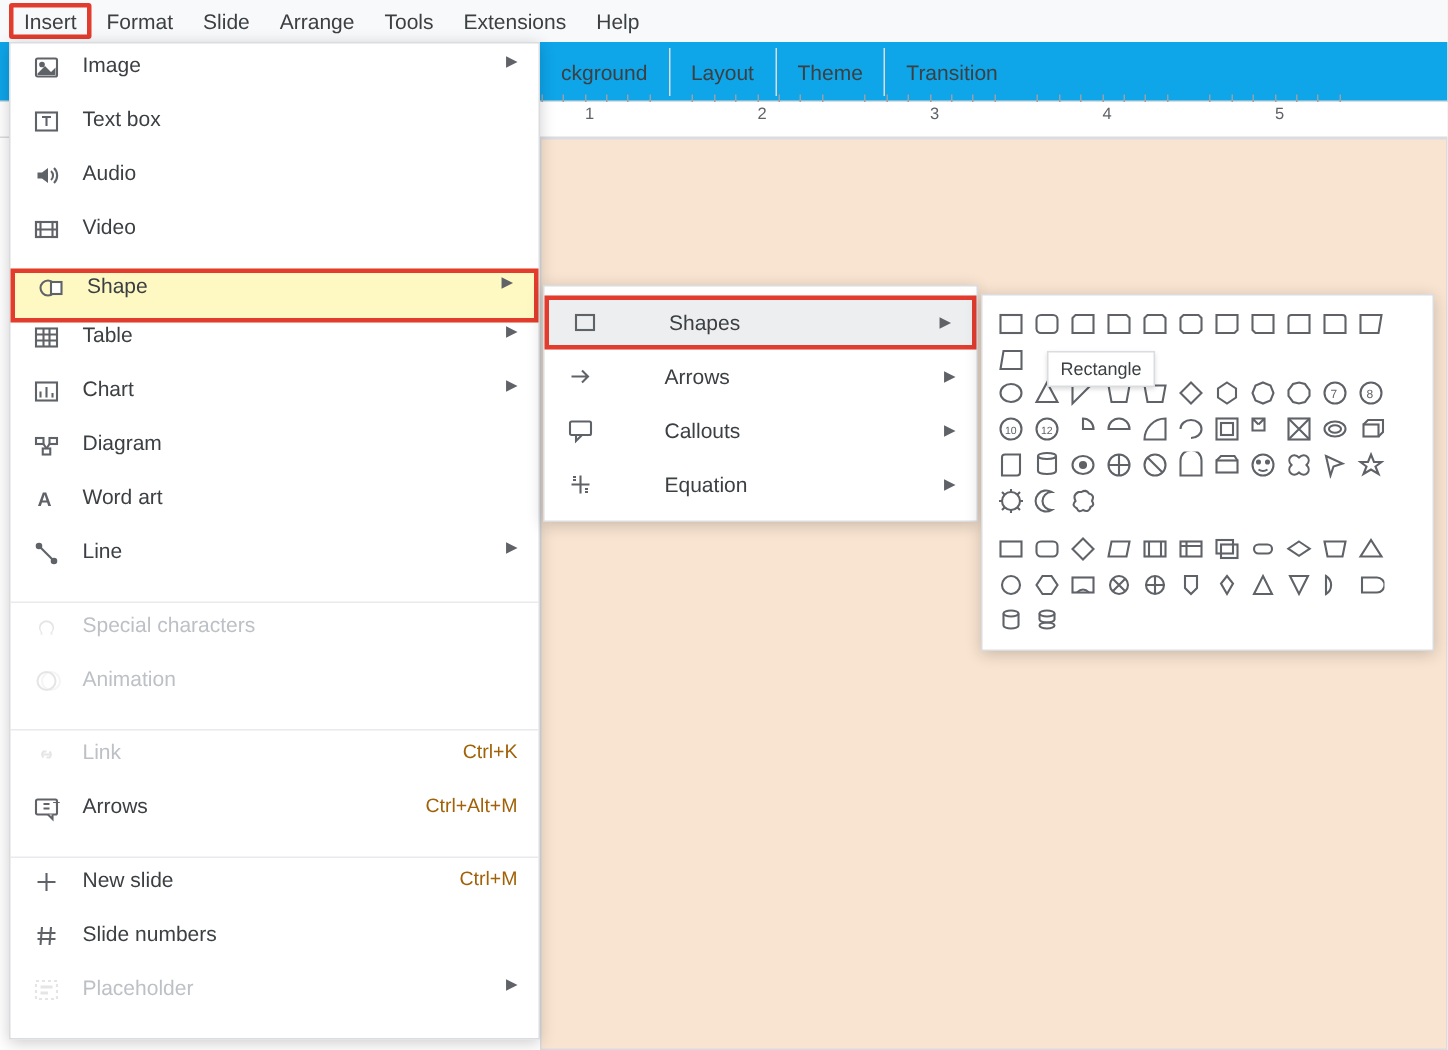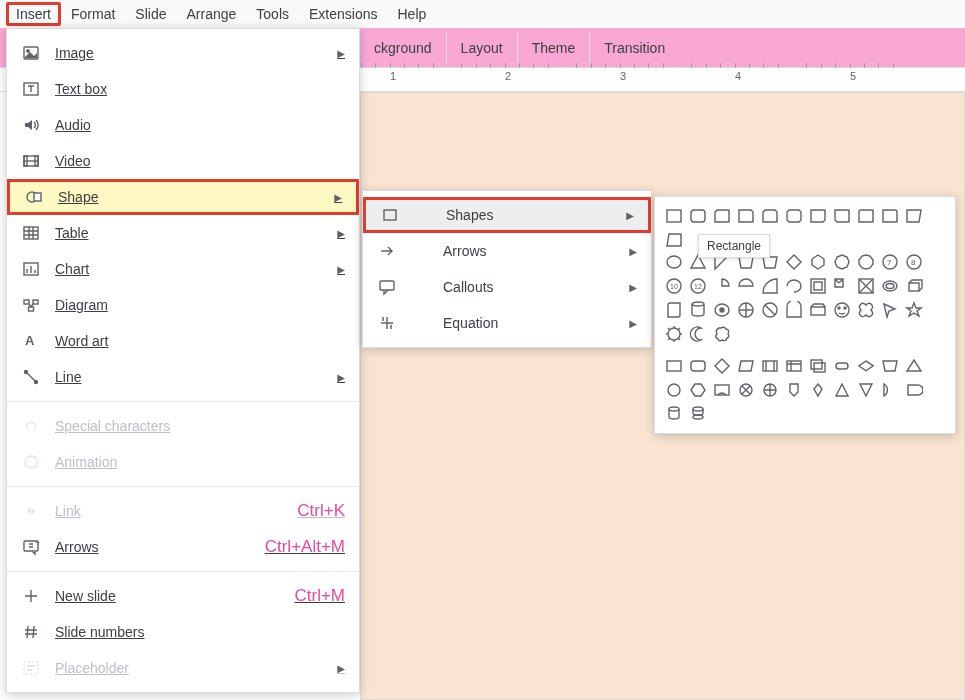--- a/index.html
+++ b/index.html
@@ -2,39 +2,39 @@
 <html><head>
 <meta charset="utf-8">
 <style>
   * { box-sizing: border-box; margin: 0; padding: 0; font-family: Arial, sans-serif; }
   body { width: 965px; height: 700px; background: #fff; overflow: hidden; position: relative; font-size: 14px; color: #3c4043; }
 
   .menubar { display: flex; align-items: center; height: 28px; padding-left: 6px; background: #f8f9fa; }
   .menubar-item { padding: 4px 10px; cursor: pointer; }
   .menubar-item.active { border: 3px solid #e23c2e; border-radius: 2px; padding: 1px 7px; }
 
-  .toolbar { display: flex; align-items: center; height: 40px; padding-left: 360px; background: #f9a8d4; border-bottom: 1px solid #dadce0; }
+  .toolbar { display: flex; align-items: center; height: 40px; padding-left: 360px; background: #0ea5e9; border-bottom: 1px solid #dadce0; }
   .toolbar-item { padding: 8px 14px; cursor: pointer; border-right: 1px solid #dadce0; }
   .toolbar-item:last-child { border-right: none; }
 
   .ruler { height: 24px; background: #fff; border-bottom: 1px solid #dadce0; position: relative; padding-left: 360px; }
   .ruler-marks { position: relative; display: flex; }
   .ruler-num { position: absolute; font-size: 11px; color: #5f6368; top: 2px; }
   .ruler-tick { position: absolute; width: 1px; height: 5px; background: #9aa0a6; bottom: 0; }
 
   .canvas { position: absolute; left: 360px; top: 92px; right: 0; bottom: 0; background: #f9e4d1; border: 1px solid #dadce0; }
 
   .dropdown { position: absolute; left: 6px; top: 28px; width: 354px; background: #fff; box-shadow: 0 2px 10px rgba(0,0,0,.2); border: 1px solid #dadce0; padding: 6px 0; z-index: 10; }
-  .dd-item { display: flex; align-items: center; height: 36px; padding: 0 14px; cursor: pointer; position: relative; text-decoration: underline; }
+  .dd-item { display: flex; align-items: flex-start; height: 36px; padding: 0 14px; cursor: pointer; position: relative; }
   .dd-item.highlighted { background: #fef9c3; border: 3px solid #e23c2e; border-left-width: 3px; border-right-width: 3px; }
   .dd-item.disabled { color: #bdc1c6; cursor: default; }
   .dd-icon { width: 20px; height: 20px; margin-right: 14px; display: flex; align-items: center; justify-content: center; flex-shrink: 0; }
   .dd-label { flex: 1; }
   .dd-arrow { margin-left: auto; font-size: 10px; color: #5f6368; }
-  .dd-shortcut { margin-left: auto; color: #ec4899; font-size: 17px; }
+  .dd-shortcut { margin-left: auto; color: #a16207; font-size: 13px; }
   .dd-sep { height: 1px; background: #e8eaed; margin: 6px 0; }
 
   .submenu { position: absolute; left: 362px; top: 190px; width: 290px; background: #fff; box-shadow: 0 2px 10px rgba(0,0,0,.2); border: 1px solid #dadce0; padding: 6px 0; z-index: 20; }
   .sm-item { display: flex; align-items: center; height: 36px; padding: 0 14px; cursor: pointer; position: relative; gap: 32px; }
   .sm-item.highlighted { background: #eceeef; border: 3px solid #e23c2e; }
   .sm-icon { width: 20px; height: 20px; margin-right: 14px; display: flex; align-items: center; justify-content: center; flex-shrink: 0; }
   .sm-arrow { margin-left: auto; font-size: 10px; color: #5f6368; }
 
   .shapes-panel { position: absolute; left: 654px; top: 196px; width: 302px; background: #fff; box-shadow: 0 2px 10px rgba(0,0,0,.2); border: 1px solid #dadce0; padding: 8px; z-index: 30; }
   .shapes-grid { display: flex; flex-wrap: wrap; gap: 2px; }

